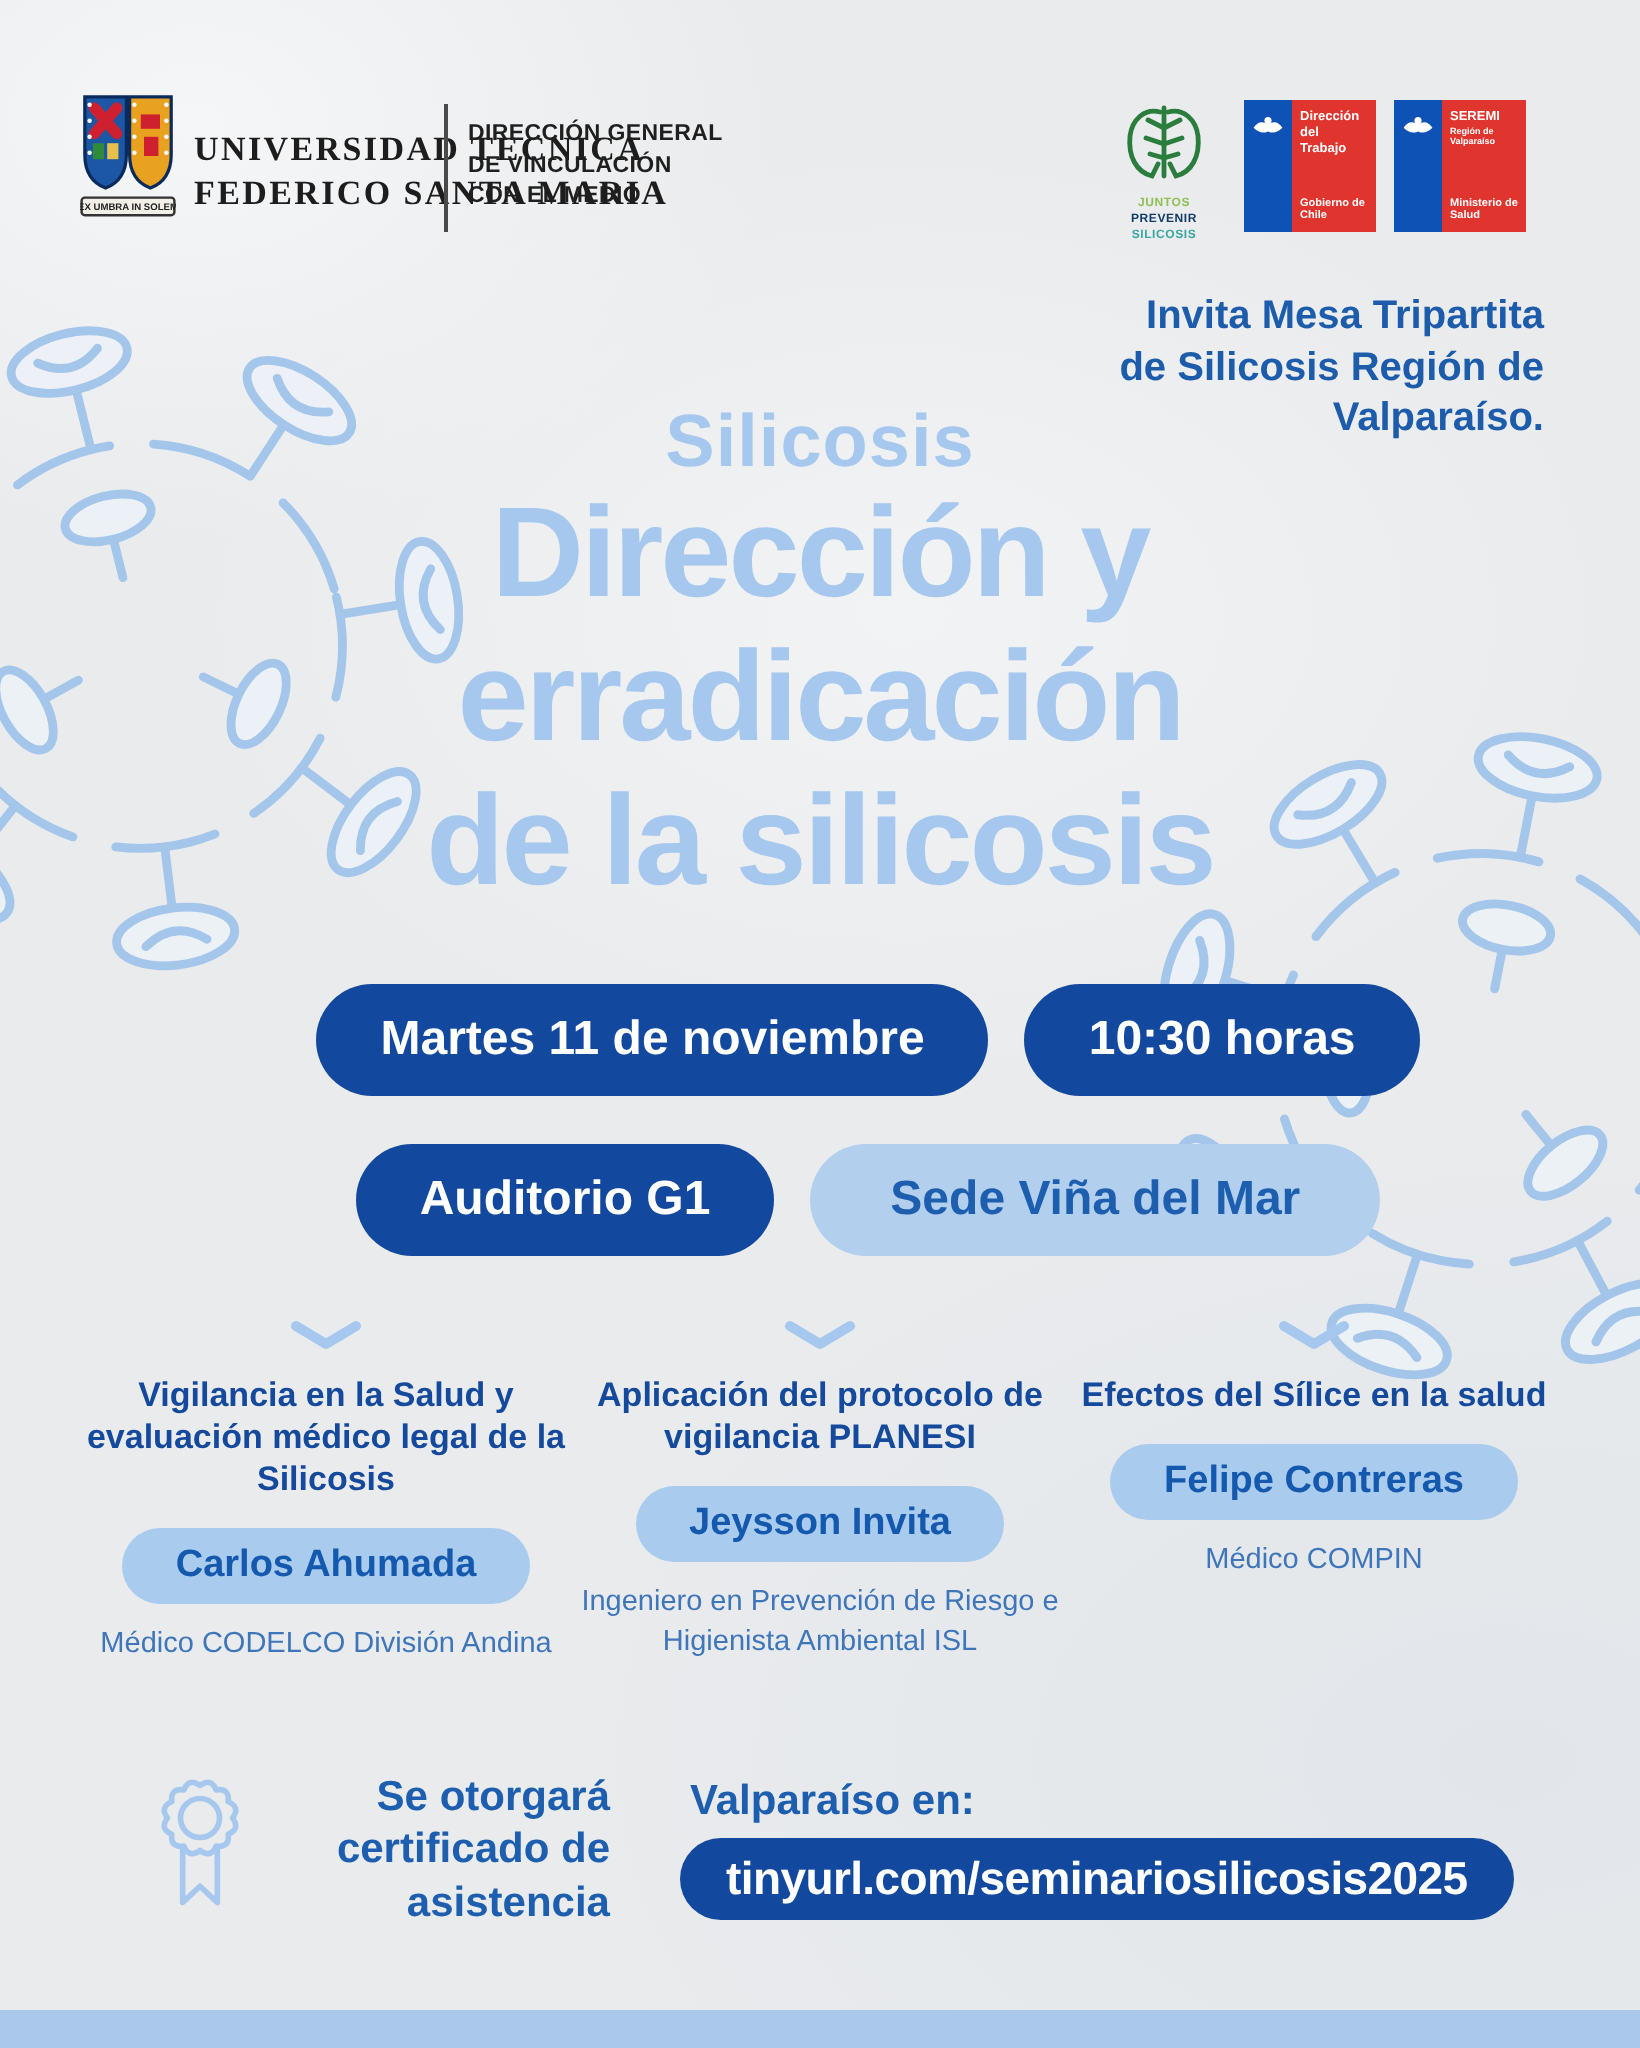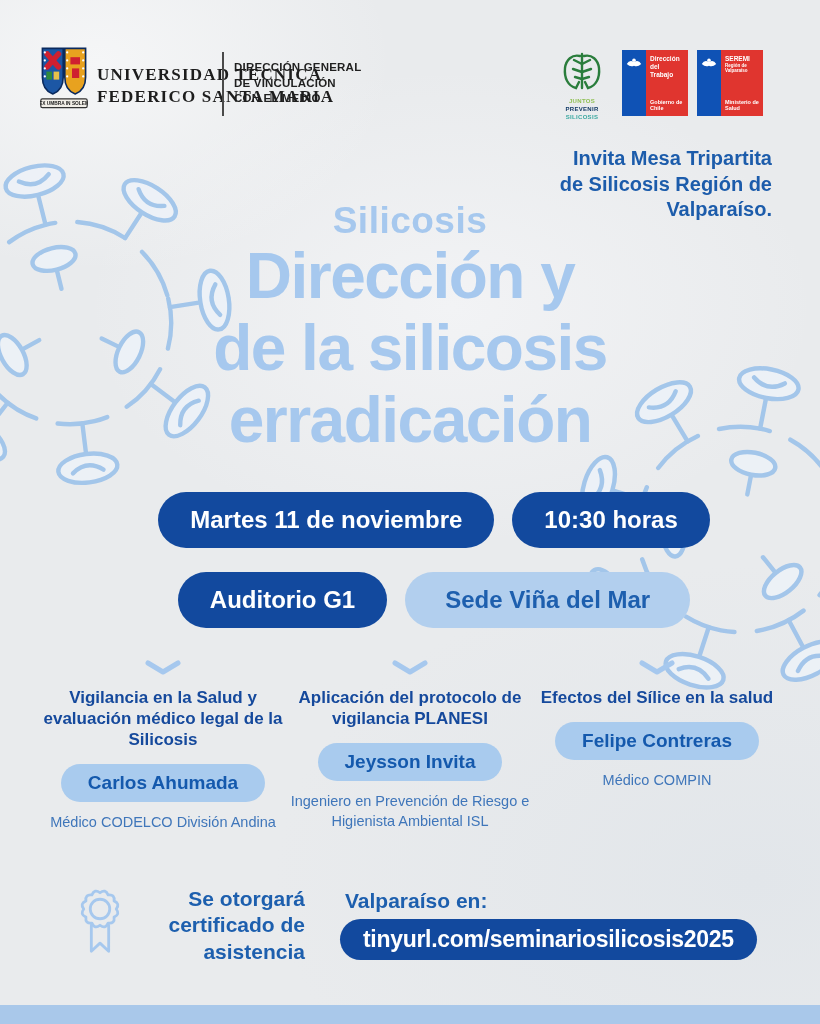--- a/index.html
+++ b/index.html
@@ -249,22 +249,22 @@
 
   <div class="invite">
     <div>Invita Mesa Tripartita</div>
     <div>de Silicosis Región de</div>
     <div>Valparaíso.</div>
   </div>
 
   <div class="kicker">Silicosis</div>
   <div class="title">
     <div>Dirección y</div>
+    <div>erradicación</div>
     <div>de la silicosis</div>
-    <div>erradicación</div>
   </div>
 
   <div class="pill-row row-1">
     <div class="pill pill-navy">Martes 11 de noviembre</div>
     <div class="pill pill-navy">10:30 horas</div>
   </div>
   <div class="pill-row row-2">
     <div class="pill pill-navy">Auditorio G1</div>
     <div class="pill pill-light">Sede Viña del Mar</div>
   </div>

